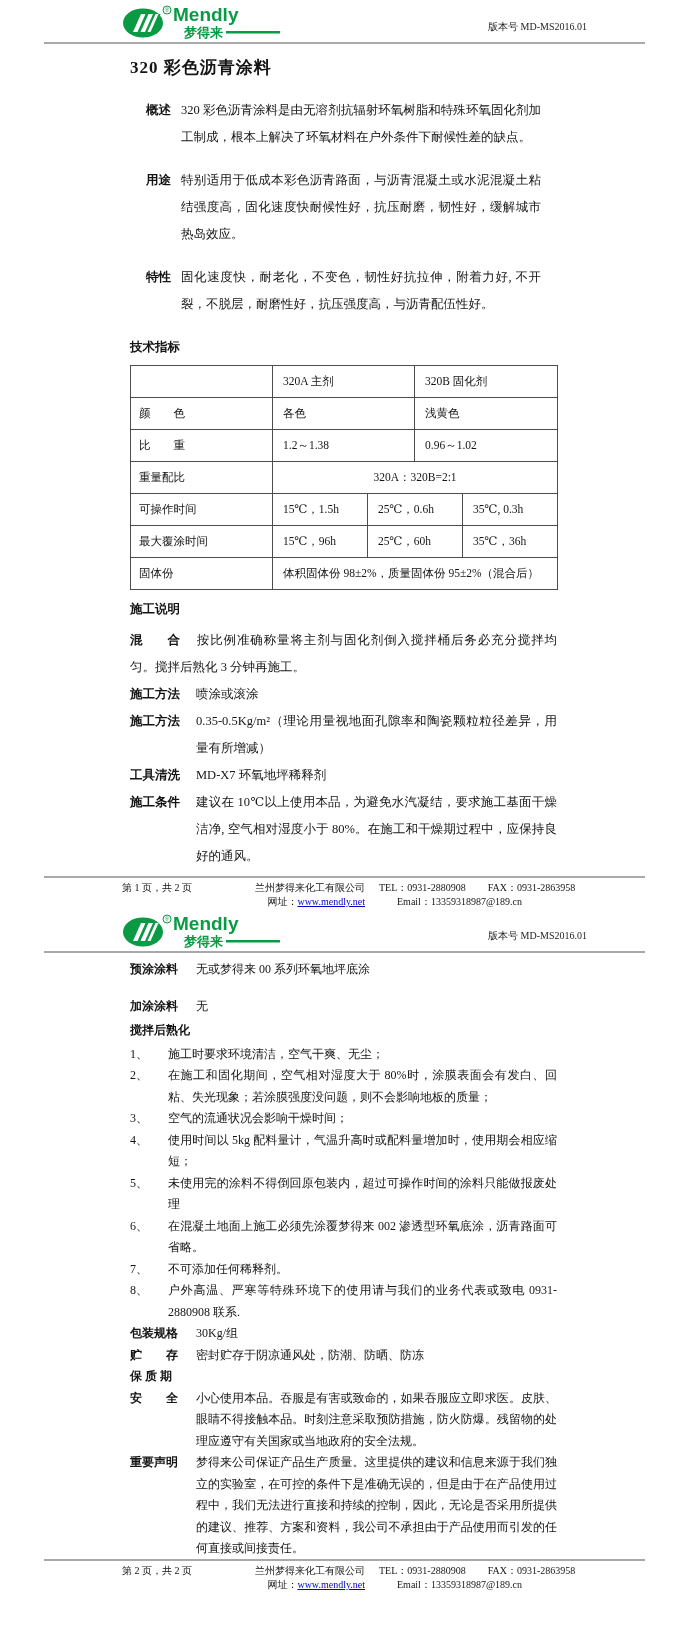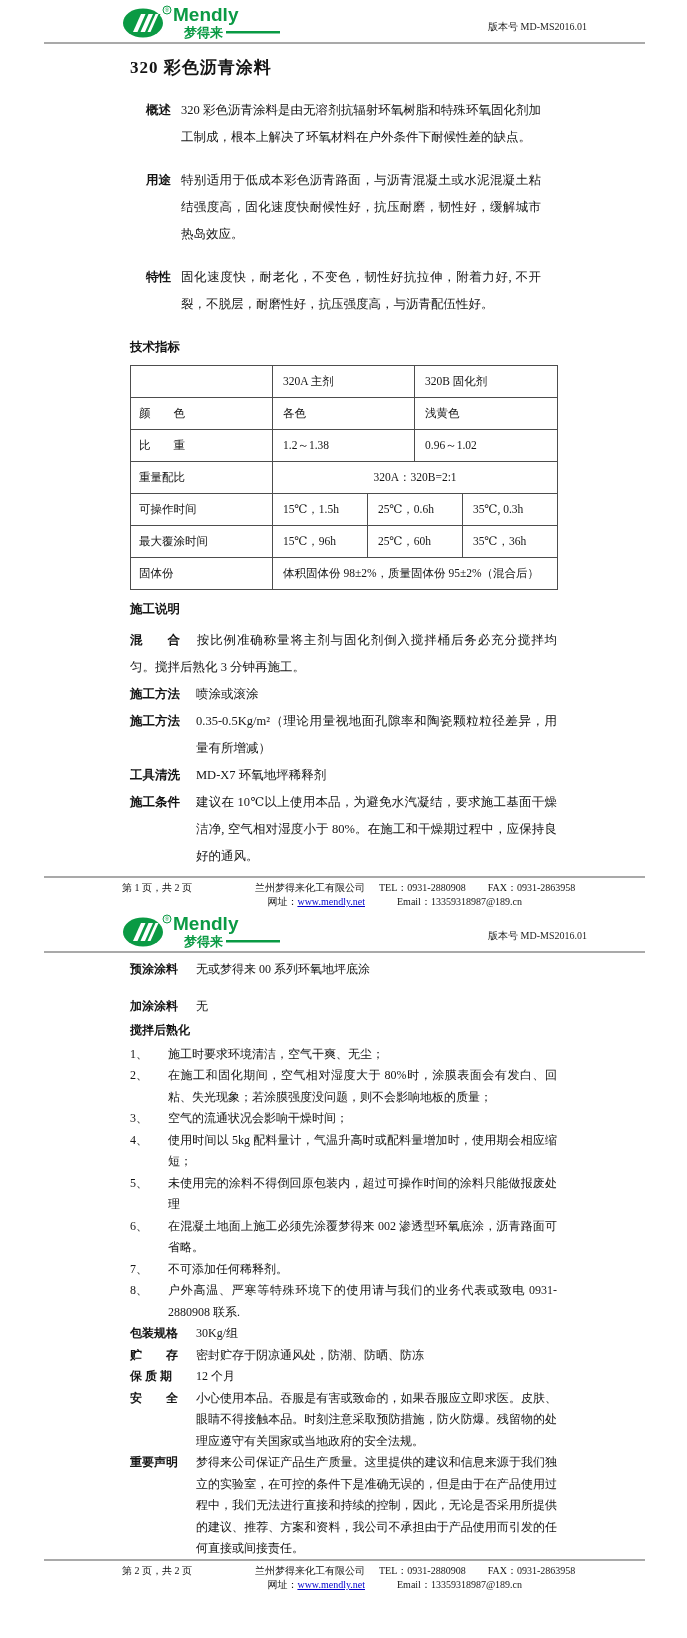--- a/index.html
+++ b/index.html
@@ -249,21 +249,20 @@
   <div class="lrow">
     <span class="lrow-label">包装规格</span>
     <span class="lrow-text">30Kg/组</span>
   </div>
   <div class="lrow">
     <span class="lrow-label">贮　　存</span>
     <span class="lrow-text">密封贮存于阴凉通风处，防潮、防晒、防冻</span>
   </div>
   <div class="lrow">
     <span class="lrow-label">保 质 期</span>
-    <span class="lrow-text">12 个月</span>
   </div>
   <div class="lrow">
     <span class="lrow-label">安　　全</span>
     <span class="lrow-text">小心使用本品。吞服是有害或致命的，如果吞服应立即求医。皮肤、眼睛不得接触本品。时刻注意采取预防措施，防火防爆。残留物的处理应遵守有关国家或当地政府的安全法规。</span>
   </div>
   <div class="lrow">
     <span class="lrow-label">重要声明</span>
     <span class="lrow-text">梦得来公司保证产品生产质量。这里提供的建议和信息来源于我们独立的实验室，在可控的条件下是准确无误的，但是由于在产品使用过程中，我们无法进行直接和持续的控制，因此，无论是否采用所提供的建议、推荐、方案和资料，我公司不承担由于产品使用而引发的任何直接或间接责任。</span>
   </div>
 </div>

